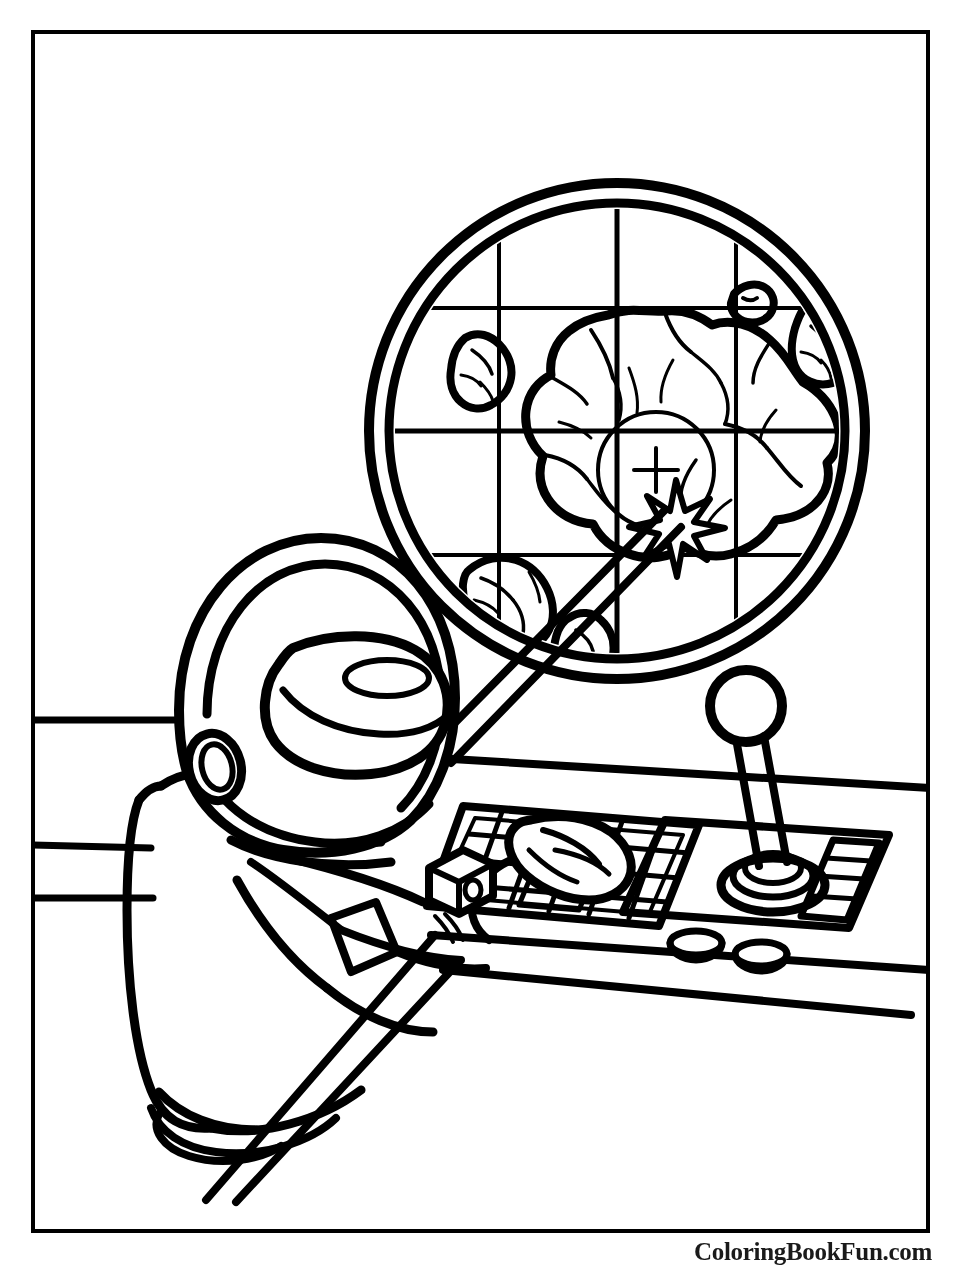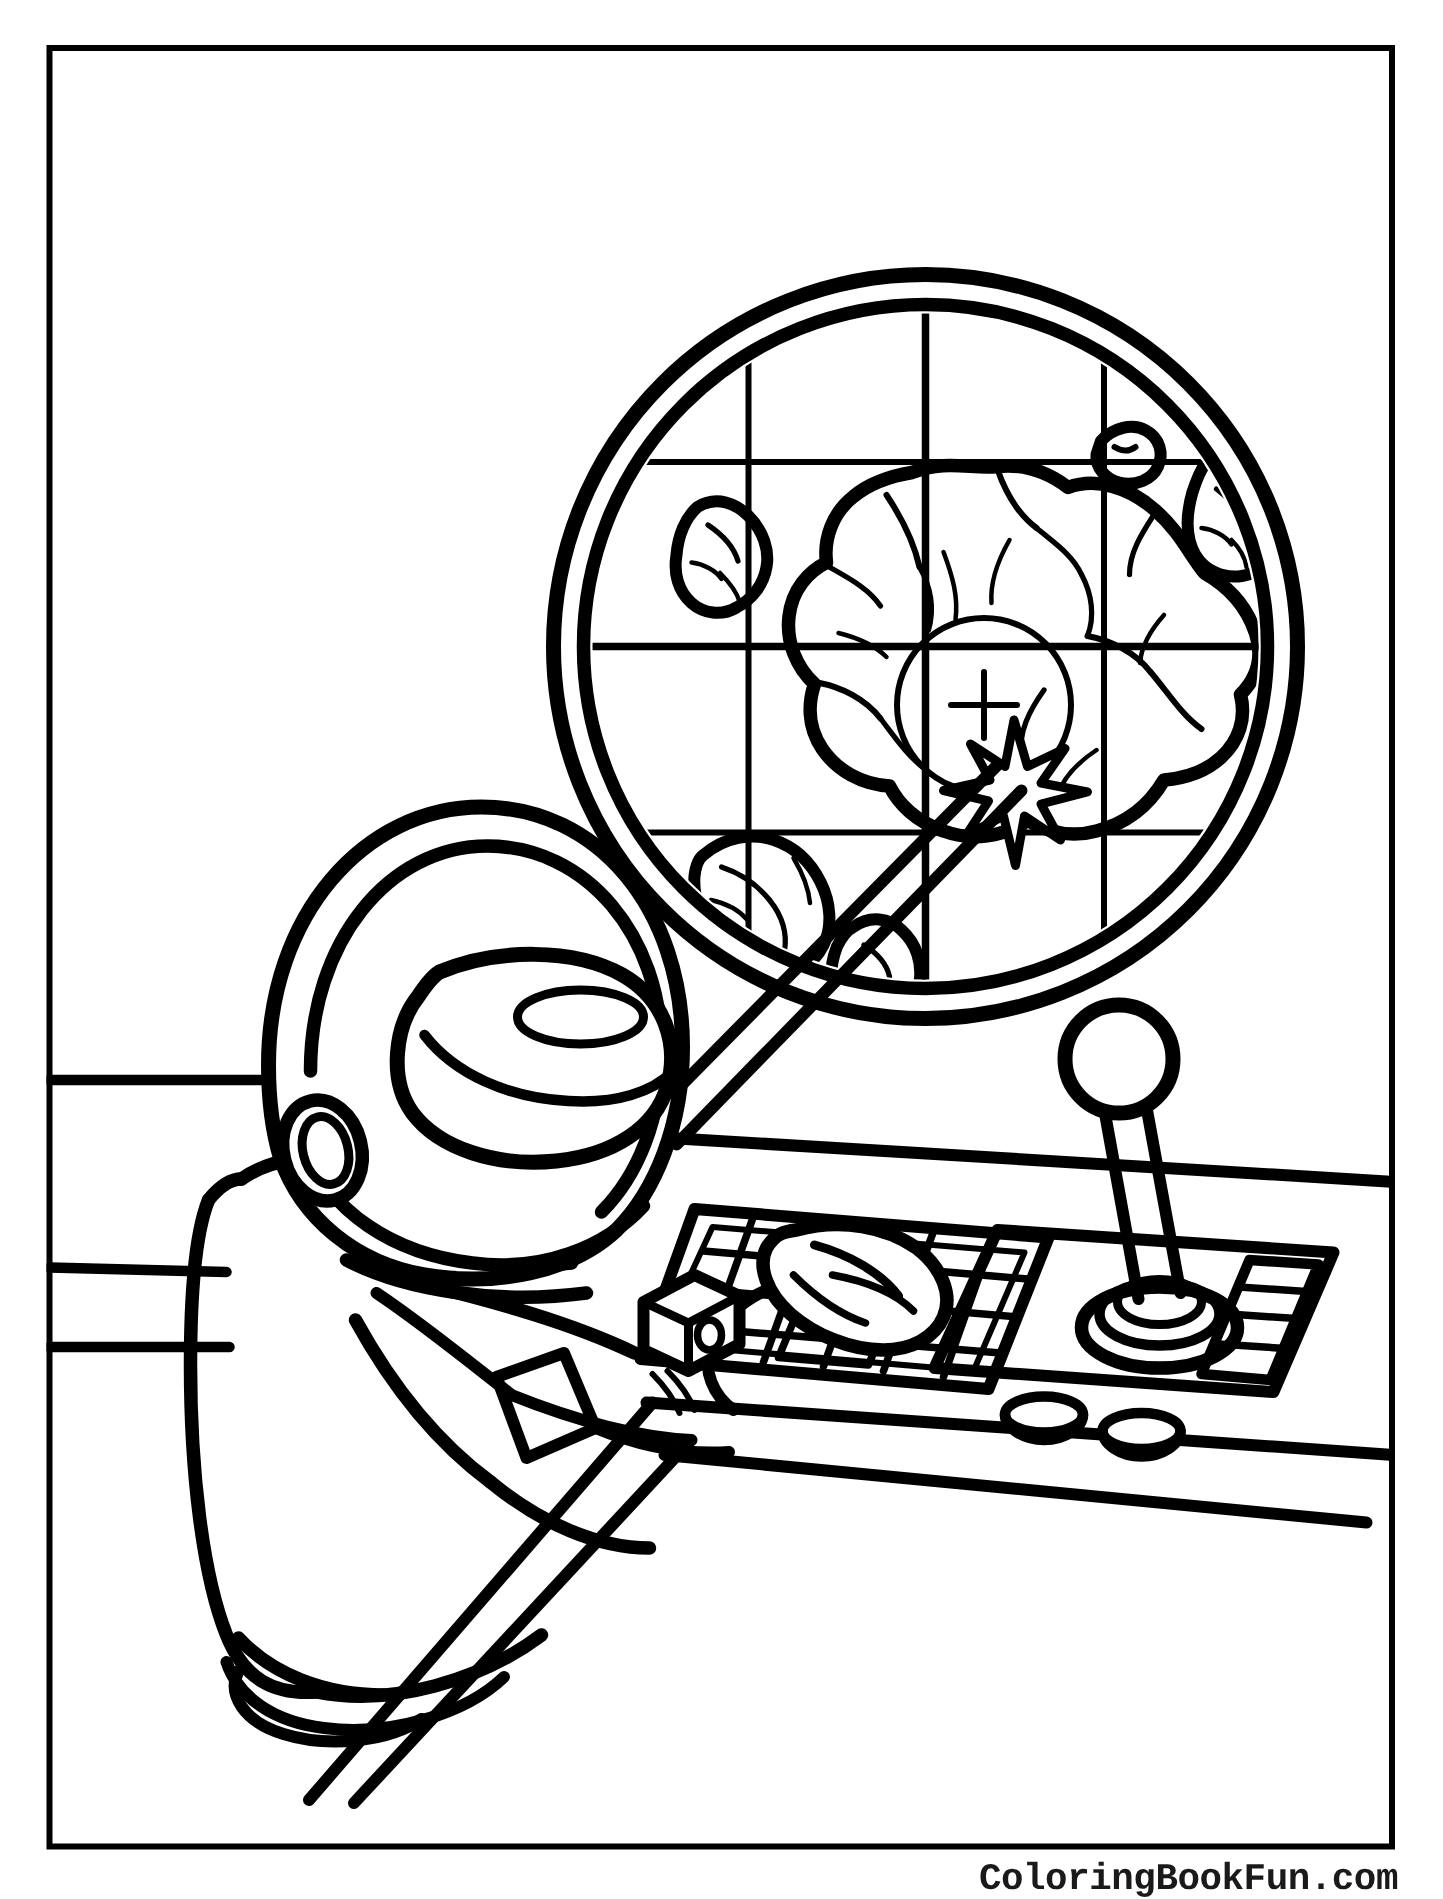--- a/index.html
+++ b/index.html
@@ -39,21 +39,21 @@
     height: 1203px;
   }
   #footer-credit {
     position: absolute;
     right: 30px;
     top: 1238px;
     font-size: 25px;
     font-weight: 700;
     letter-spacing: -0.3px;
     color: #1a1a1a;
-    font-family: Liberation Mono, monospace;
+    font-family: Liberation Serif, serif;
     white-space: nowrap;
   }
   svg { display: block; }
 </style>
 </head>
 <body>
 
 <div id="page">
 
   <div id="page-border"></div>

